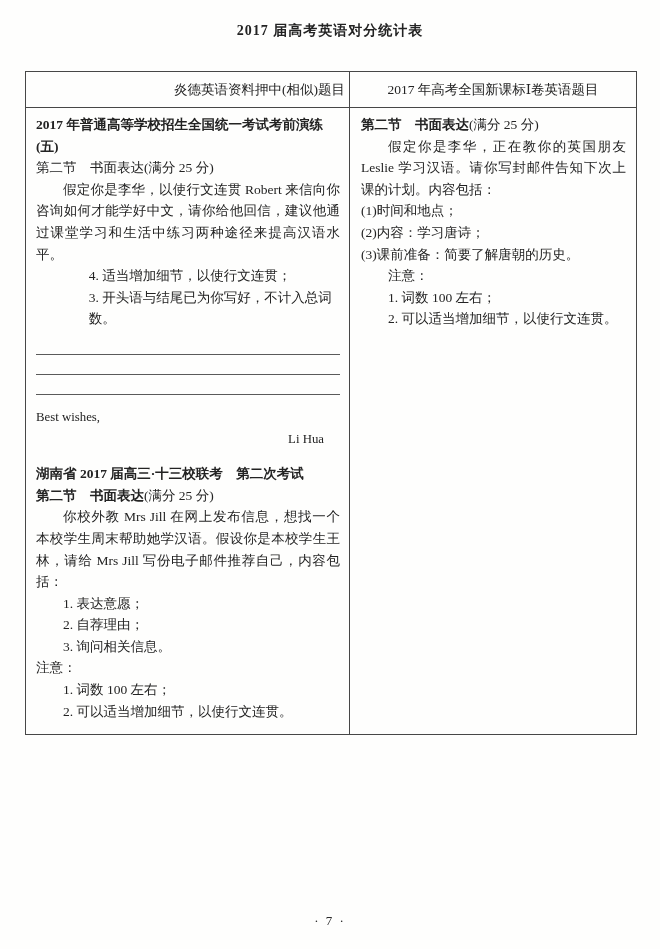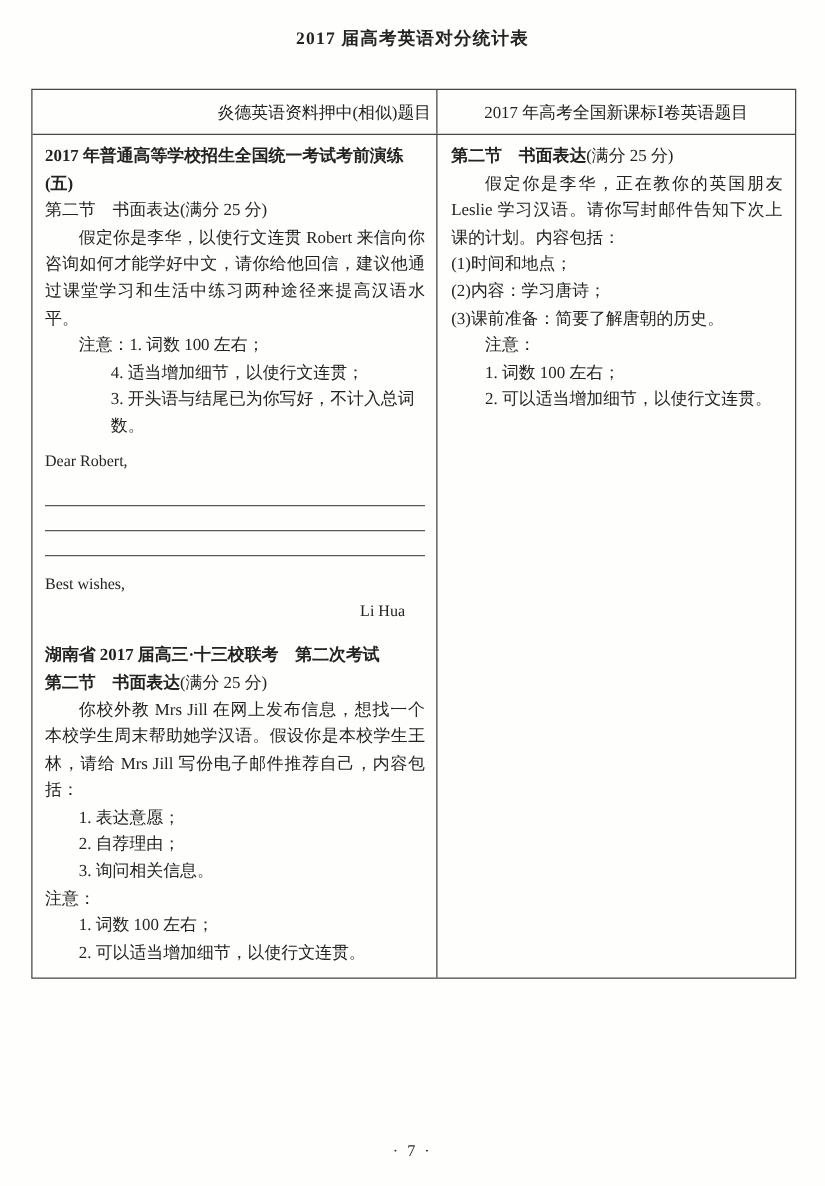--- a/index.html
+++ b/index.html
@@ -64,25 +64,23 @@
       <div class="th th-right">2017 年高考全国新课标Ⅰ卷英语题目</div>
     </div>
 
     <div class="tbody">
 
       <div class="cell cell-left">
 
         <p class="b">2017 年普通高等学校招生全国统一考试考前演练(五)</p>
         <p>第二节　书面表达(满分 25 分)</p>
         <p class="prompt">假定你是李华，以使行文连贯 Robert 来信向你咨询如何才能学好中文，请你给他回信，建议他通过课堂学习和生活中练习两种途径来提高汉语水平。</p>
-        <p class="mL2">注意：1. 词数 100 左右；</p>
         <p class="mL4">4. 适当增加细节，以使行文连贯；</p>
         <p class="mL4">3. 开头语与结尾已为你写好，不计入总词数。</p>
 
-        <p class="en salutation">Dear Robert,</p>
 
         <div class="wline wline-first"></div>
         <div class="wline"></div>
         <div class="wline"></div>
 
         <p class="en closing">Best wishes,</p>
         <p class="en signature">Li Hua</p>
 
         <p class="b block2">湖南省 2017 届高三·十三校联考　第二次考试</p>
         <p><span class="b">第二节　书面表达</span><span>(满分 25 分)</span></p>

